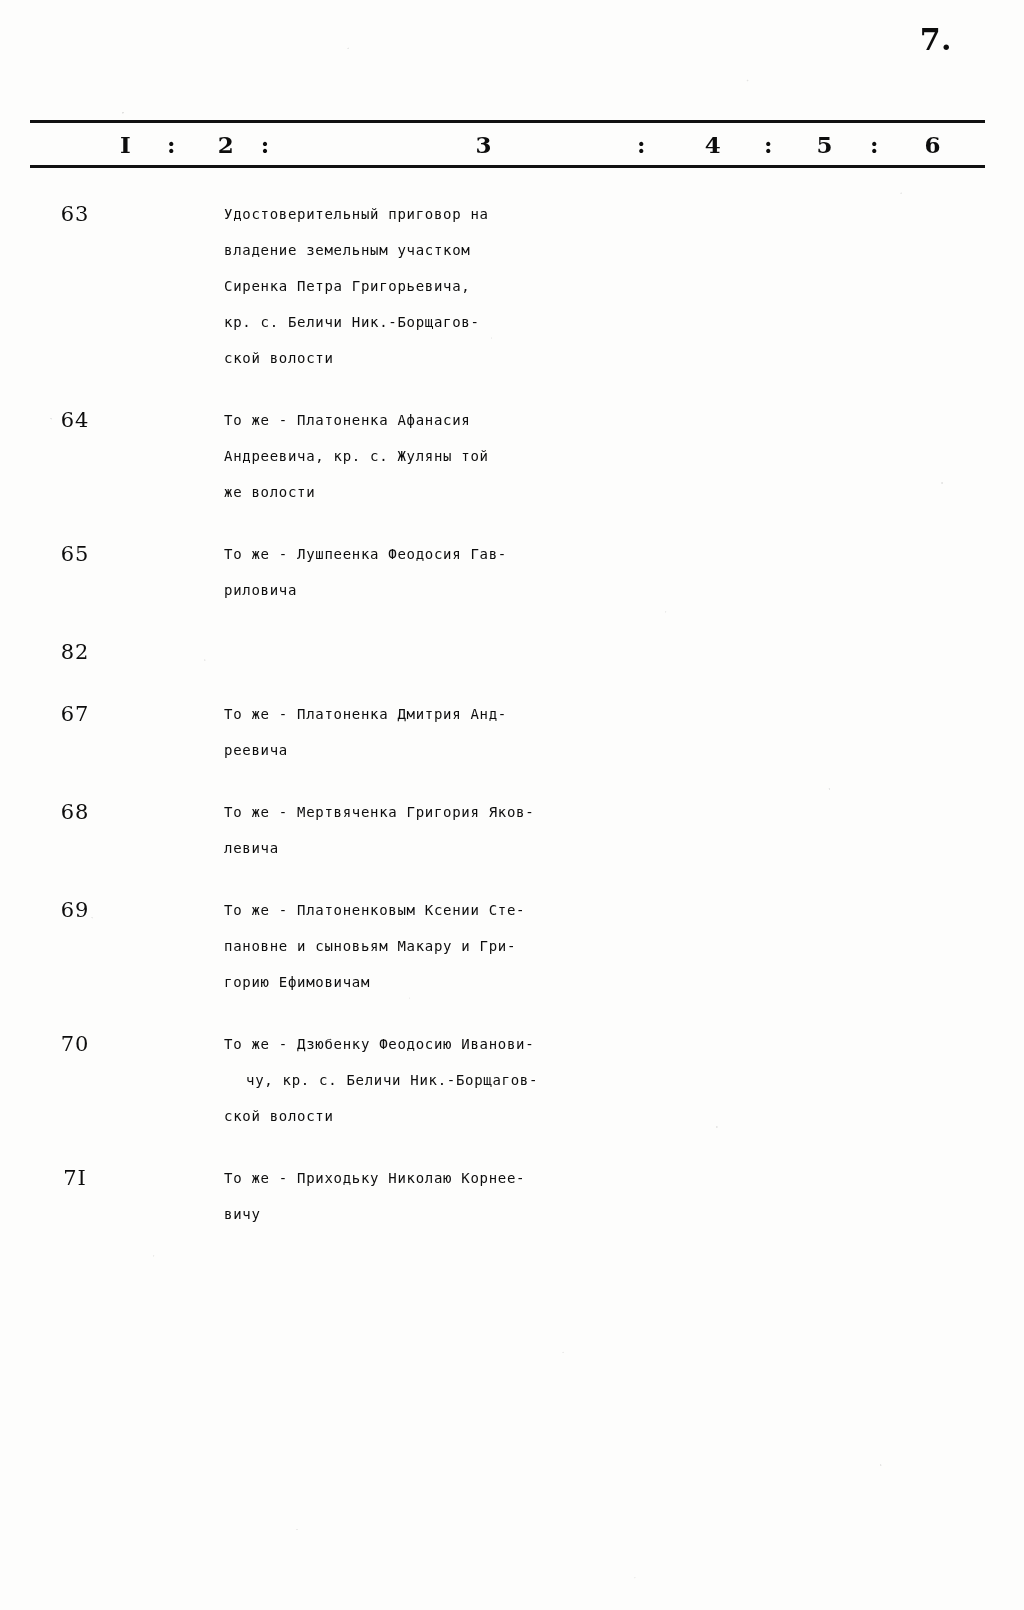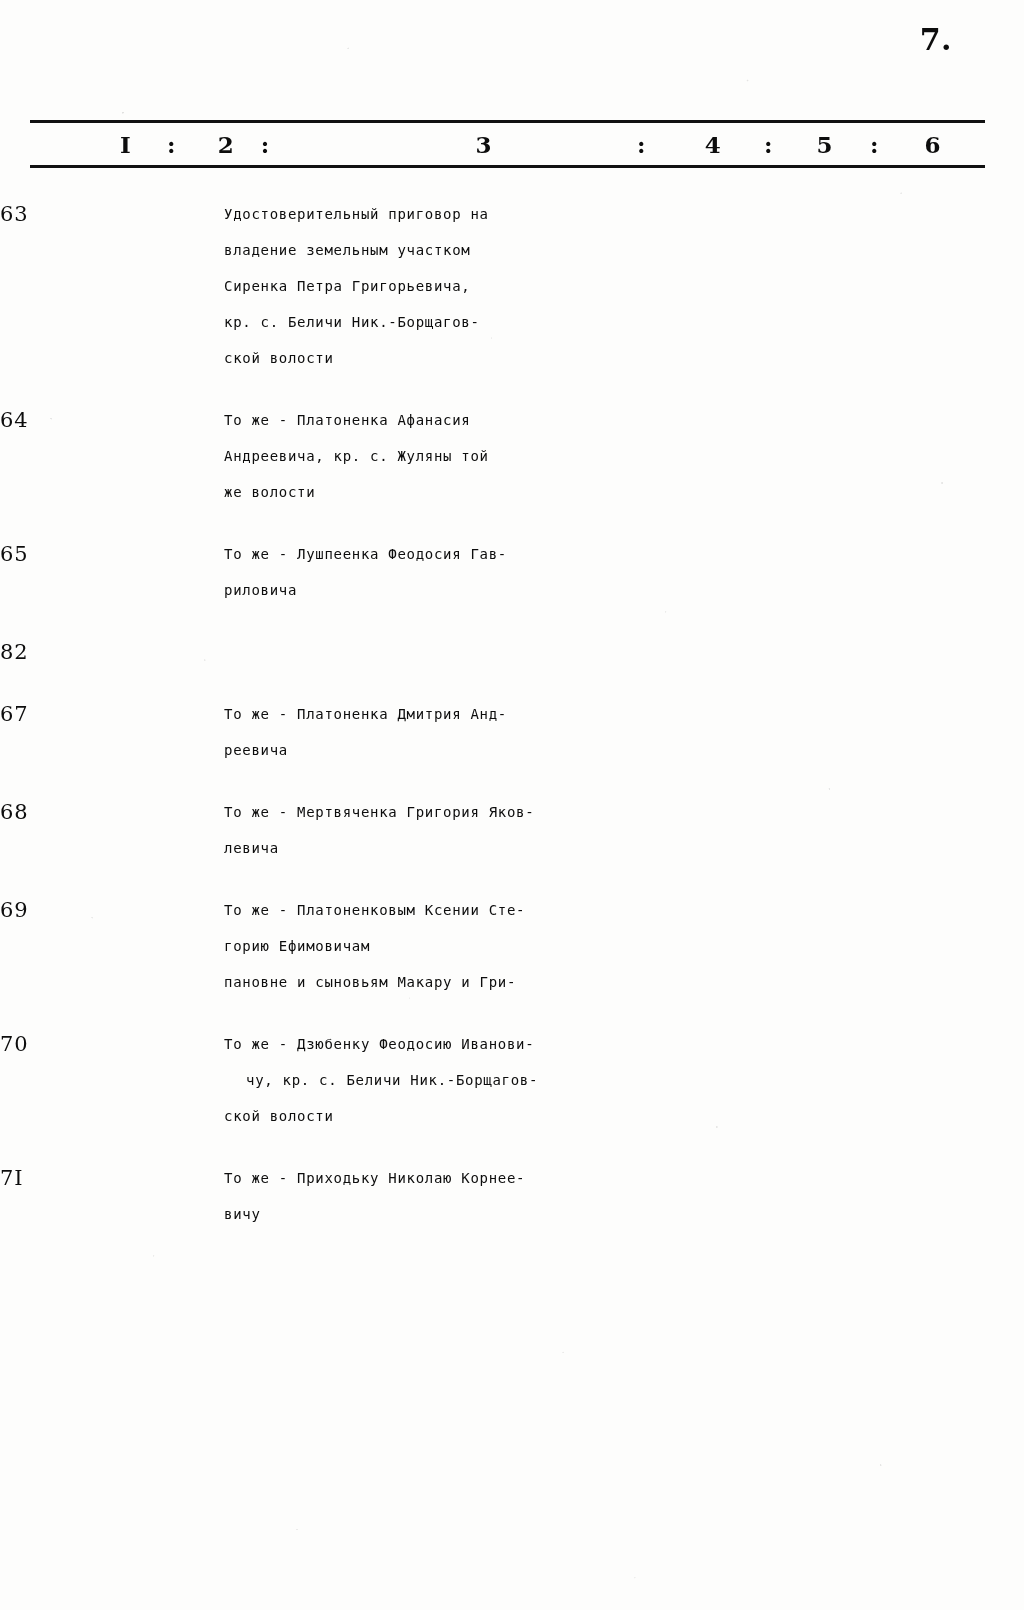--- a/index.html
+++ b/index.html
@@ -94,21 +94,21 @@
     top: 196px;
   }
   .entry {
     display: flex;
     align-items: flex-start;
     margin-bottom: 26px;
   }
   .entry-num {
     width: 150px;
     flex: 0 0 150px;
-    text-align: left;
+    text-align: center;
     padding-right: 6px;
     font-size: 21px;
     line-height: 36px;
     letter-spacing: 1px;
     font-family: "DejaVu Serif", "Liberation Serif", serif;
   }
   .entry-lines {
     flex: 1 1 auto;
     padding-left: 68px;
   }
@@ -185,22 +185,22 @@
         <div class="entry-num">68</div>
         <div class="entry-lines">
           <div class="eline">То же - Мертвяченка Григория Яков-</div>
           <div class="eline">левича</div>
         </div>
       </div>
       <div class="entry">
         <div class="entry-num">69</div>
         <div class="entry-lines">
           <div class="eline">То же - Платоненковым Ксении Сте-</div>
+          <div class="eline">пановне и сыновьям Макару и Гри-</div>
           <div class="eline">горию Ефимовичам</div>
-          <div class="eline">пановне и сыновьям Макару и Гри-</div>
         </div>
       </div>
       <div class="entry">
         <div class="entry-num">70</div>
         <div class="entry-lines">
           <div class="eline">То же - Дзюбенку Феодосию Иванови-</div>
           <div class="eline indent">чу, кр. с. Беличи Ник.-Борщагов-</div>
           <div class="eline">ской волости</div>
         </div>
       </div>

